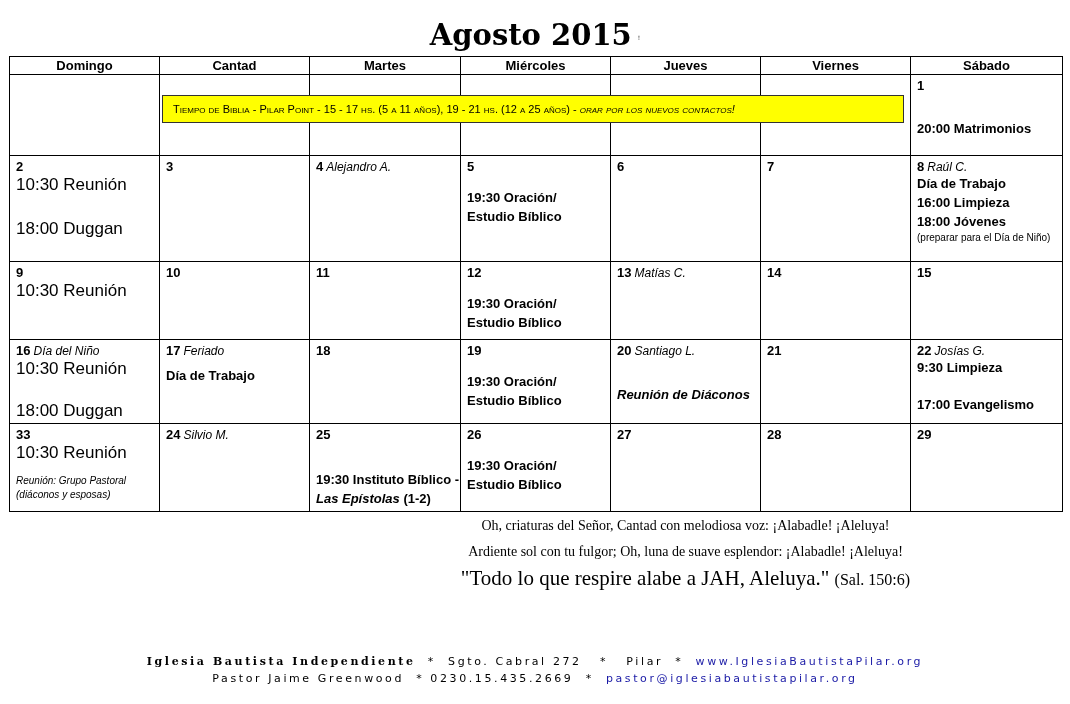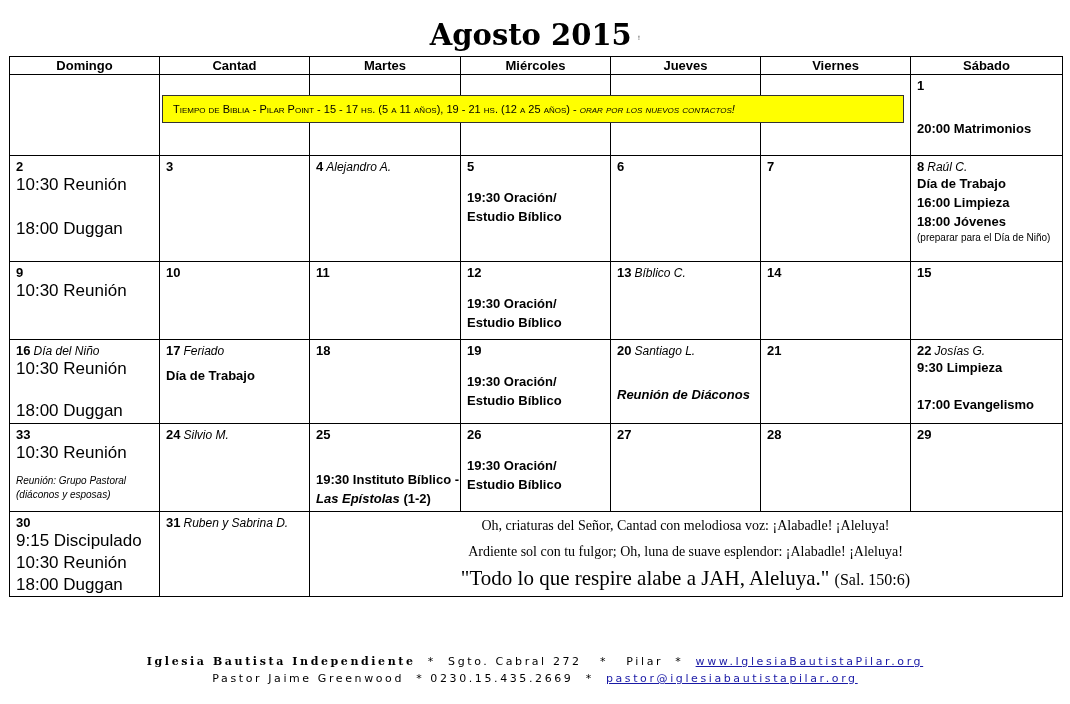--- a/index.html
+++ b/index.html
@@ -18,21 +18,21 @@
   .it { font-style:italic; }
   .banner { position:absolute; left:162px; top:95px; width:742px; height:28px; background:#ffff00; border:1px solid #333; box-sizing:border-box; font-family:"Liberation Sans", sans-serif; font-size:11px; line-height:27px; padding-left:10px; white-space:nowrap; }
   .banner .sc { font-variant:small-caps; }
   .banner .itl { font-style:italic; font-variant:small-caps; }
   .verse { position:absolute; left:310px; top:513px; width:751px; text-align:center; font-family:"Liberation Serif", serif; }
   .verse .l1, .verse .l2 { font-size:14px; line-height:26px; display:block; }
   .verse .l3 { font-size:21px; line-height:26px; display:block; }
   .verse .ref { font-size:16px; }
   .footer { position:absolute; left:0; width:1070px; text-align:center; font-family:"DejaVu Sans", sans-serif; font-size:11px; letter-spacing:2.6px; }
   .footer .church { font-family:"DejaVu Serif", serif; font-weight:bold; }
-  .footer a { color:#1a1aa6; text-decoration:underline; }
+  .footer a { color:#1a1aa6; }
 </style>
 </head>
 <body>
 
 <div class="title"><span>Agosto 2015</span><span class="mark">!</span></div>
 
 <table class="cal">
   <colgroup>
     <col style="width:150px">
       <col style="width:150px">
@@ -107,21 +107,21 @@
           <div class="num">10</div>
         </td>
       <td>
           <div class="num">11</div>
         </td>
       <td>
         <div class="num">12</div>
         <div class="ev" style="margin-top:14px">19:30 Oración/</div>
         <div class="ev">Estudio Bíblico</div>
       </td>
-      <td><span class="num">13</span><span class="note">Bíblico C.</span></td>
+      <td><span class="num">13</span><span class="note">Matías C.</span></td>
       <td>
           <div class="num">14</div>
         </td>
       <td>
           <div class="num">15</div>
         </td>
     </tr>
 
     <tr style="height:84px">
       <td>
@@ -177,30 +177,20 @@
           <div class="num">27</div>
         </td>
       <td>
           <div class="num">28</div>
         </td>
       <td>
           <div class="num">29</div>
         </td>
     </tr>
 
-    <tr style="height:85px">
-      <td>
-        <div class="num">30</div>
-        <div class="big">9:15 Discipulado</div>
-        <div class="big">10:30 Reunión</div>
-        <div class="big">18:00 Duggan</div>
-      </td>
-      <td><span class="num">31</span><span class="note">Ruben y Sabrina D.</span></td>
-      <td colspan="5"></td>
-    </tr>
   </tbody>
 </table>
 
 <div class="banner"><span class="sc">Tiempo de Biblia - Pilar Point - 15 - 17 hs. (5 a 11 años), 19 - 21 hs. (12 a 25 años) - </span><span class="itl">orar por los nuevos contactos!</span></div>
 
 <div class="verse">
   <span class="l1">Oh, criaturas del Señor, Cantad con melodiosa voz: ¡Alabadle! ¡Aleluya!</span>
   <span class="l2">Ardiente sol con tu fulgor; Oh, luna de suave esplendor: ¡Alabadle! ¡Aleluya!</span>
   <span class="l3"><span>"Todo lo que respire alabe a JAH, Aleluya."</span> <span class="ref">(Sal. 150:6)</span></span>
 </div>

